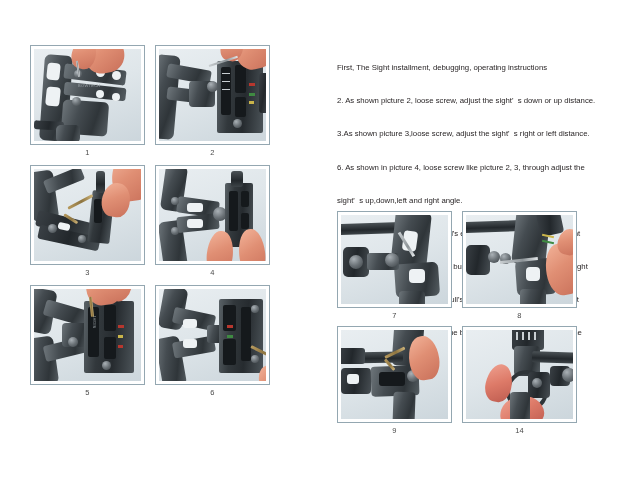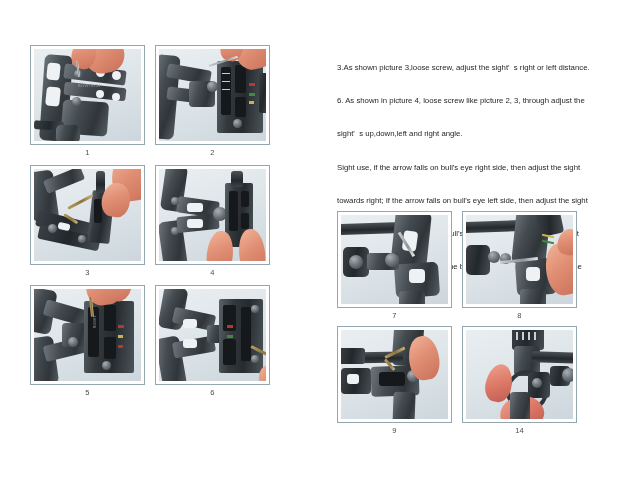--- a/index.html
+++ b/index.html
@@ -285,20 +285,22 @@
         <div class="bolt" style="left:92px; top:16px; width:8px; height:8px;"></div>
         <div class="bolt" style="left:92px; top:66px; width:8px; height:8px;"></div>
         <div class="screwdriver" style="left:92px; top:56px; width:26px; height:3px; transform:rotate(26deg);"></div>
         <div class="hand" style="left:100px; top:76px; width:24px; height:30px; transform:rotate(-18deg);"></div>
       </div>
     </div>
     <div class="caption" style="left:155px; top:388px; width:115px;">6</div>
   </div>
 
   <div class="instructions">
+    <span class="ln">First, The Sight installment, debugging, operating instructions</span>
+    <span class="ln">2. As shown picture 2, loose screw, adjust the sight'  s down or up distance.</span>
     <span class="ln">3.As shown picture 3,loose screw, adjust the sight'  s right or left distance.</span>
     <span class="ln">6. As shown in picture 4, loose screw like picture 2, 3, through adjust the</span>
     <span class="ln">sight'  s up,down,left and right angle.</span>
     <span class="ln">Sight use, if the arrow falls on bull's eye right side, then adjust the sight</span>
     <span class="ln">towards right; If the arrow falls on bull's eye left side, then adjust the sight</span>
     <span class="ln">towards left; If the arrow falls in bull's eye up side, then adjust the sight</span>
     <span class="ln">towards up; If the arrow falls on the bull's eye downside, then adjust the</span>
     <span class="ln">sight towards down.</span>
     
   </div>

